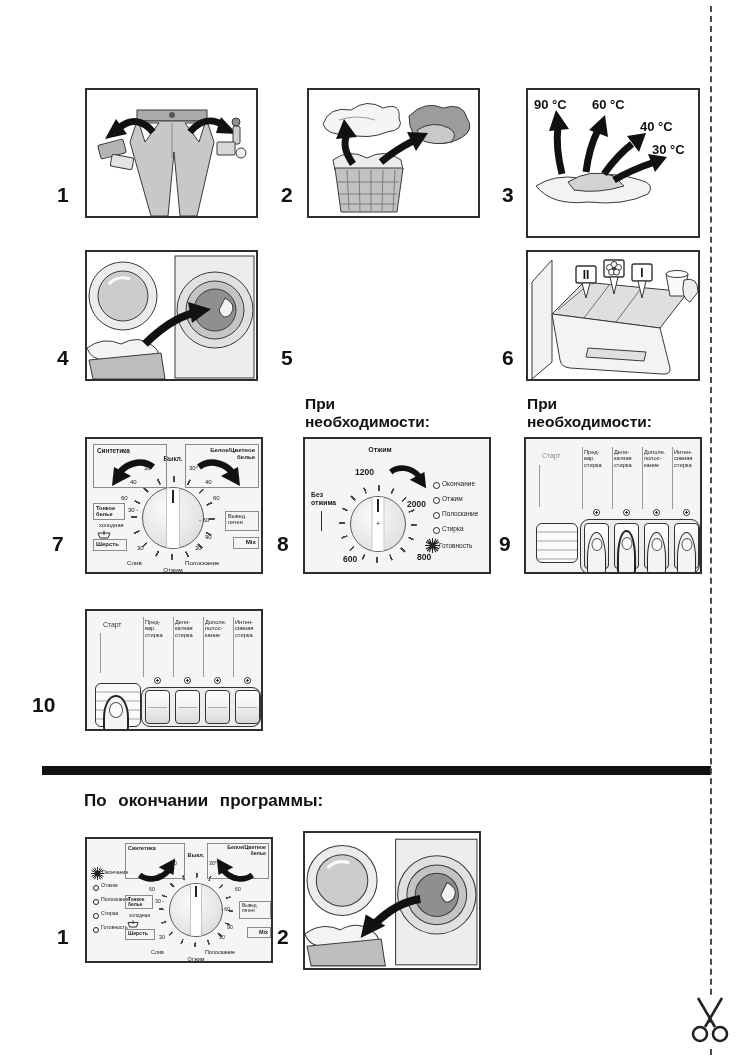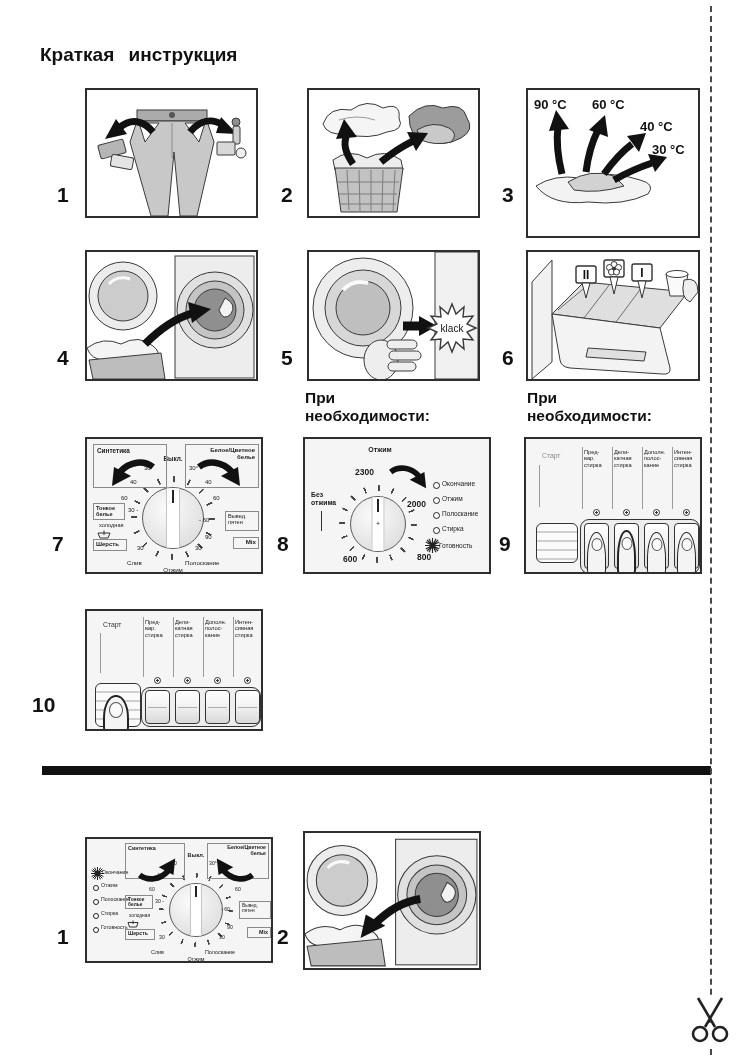--- a/index.html
+++ b/index.html
@@ -7,21 +7,21 @@
   #page{position:relative;width:750px;height:1061px;background:#fff;overflow:hidden;}
   .abs{position:absolute;}
   .frame{position:absolute;border:2px solid #2e2e2e;background:#fff;box-sizing:border-box;overflow:hidden;}
   .panelbg{background:#f5f5f5;}
   .num{position:absolute;font-weight:bold;font-size:21px;color:#111;}
   .lbl{position:absolute;color:#1a1a1a;line-height:1.12;}
   .ml{white-space:pre-line;}
   .b{font-weight:bold;}
   .box{position:absolute;border:1px solid #8a8a8a;box-sizing:border-box;}
   h1.title{position:absolute;left:40px;top:44px;margin:0;font-size:19px;font-weight:bold;word-spacing:9px;color:#111;}
-  .whenneed{position:absolute;font-size:15.5px;font-weight:bold;line-height:1.15;color:#111;}
+  .whenneed{position:absolute;font-size:15.5px;font-weight:bold;line-height:1.15;color:#111;margin-top:6px;}
   .bar{position:absolute;left:42px;top:766px;width:669px;height:9px;background:#111;}
   .sec2title{position:absolute;left:84px;top:791px;font-size:17px;font-weight:bold;word-spacing:7px;color:#111;}
   .cutline{position:absolute;left:710px;top:6px;height:1049px;width:0;border-left:2px dashed #4a4a4a;}
   
   .ticks{position:absolute;border-radius:50%;background:repeating-conic-gradient(#474747 0deg 2.6deg,transparent 2.6deg 22.5deg);}
   .cover{position:absolute;border-radius:50%;background:#f5f5f5;}
   .knob{position:absolute;border-radius:50%;border:1.5px solid #5a5a5a;background:radial-gradient(circle at 40% 35%,#fbfbfb,#d7d7d7);box-sizing:border-box;overflow:hidden;}
   .stripe{position:absolute;left:50%;transform:translateX(-50%);top:0;bottom:0;width:12px;background:#fff;border-left:1px solid #c4c4c4;border-right:1px solid #c4c4c4;}
   .mark{position:absolute;left:50%;transform:translateX(-50%);top:2px;width:2px;height:13px;background:#222;}
   .plus{position:absolute;font-size:7px;color:#333;}
@@ -39,21 +39,20 @@
   svg text{font-family:"Liberation Sans",sans-serif;}
   .flip-x{transform:scaleX(-1);}
   .flip-y{transform:scaleY(-1);}
   .flip-xy{transform:scale(-1,-1);}
 </style>
 </head>
 <body>
 
 <div id="page">
 
-  <h1 class="title">Краткая инструкция</h1>
 
   <span class="num" style="left:57px;top:183px;">1</span>
   <div class="frame" style="left:85px;top:88px;width:173px;height:130px;">
     <svg width="169" height="126" viewBox="0 0 169 126">
       <rect x="50" y="20" width="70" height="11" fill="#ababab" stroke="#3a3a3a"></rect>
       <path d="M50,31 L120,31 L127,52 L110,126 L93,126 L87,62 L81,126 L64,126 L43,52 Z" fill="#c8c8c8" stroke="#3a3a3a"></path>
       <path d="M85,33 L85,68" stroke="#8a8a8a" fill="none"></path>
       <circle cx="85" cy="25" r="3" fill="#555"></circle>
       <path d="M52,33 L72,33 L58,52 Z" fill="#ffffff" stroke="#3a3a3a"></path>
       <path d="M118,33 L98,33 L112,52 Z" fill="#ffffff" stroke="#3a3a3a"></path>
@@ -119,37 +118,20 @@
       <circle cx="36" cy="44" r="25" fill="#cccccc" stroke="#3a3a3a"></circle>
       <path d="M22,32 Q30,23 43,27" stroke="#fafafa" stroke-width="3" fill="none"></path>
       <path d="M0,96 Q16,84 34,92 Q52,82 66,94 Q74,100 70,106 Q44,112 18,108 Q4,108 0,96 Z" fill="#f4f4f4" stroke="#3a3a3a"></path>
       <path d="M2,108 L74,101 L78,127 L6,127 Z" fill="#bdbdbd" stroke="#3a3a3a"></path>
       <path d="M58,92 C76,74 92,65 106,61" stroke="#111" stroke-width="8" fill="none"></path>
       <polygon points="124,57 101,50 105,71" fill="#111"></polygon>
     </svg>
   </div>
 
   <span class="num" style="left:281px;top:346px;">5</span>
-  <div class="frame" style="left:307px;top:250px;width:173px;height:131px;">
-    <svg width="169" height="127" viewBox="0 0 169 127">
-      <rect x="126" y="0" width="43" height="127" fill="#f0f0f0" stroke="#3a3a3a"></rect>
-      <circle cx="54" cy="56" r="50" fill="#ededed" stroke="#3a3a3a"></circle>
-      <circle cx="54" cy="56" r="38" fill="#d7d7d7" stroke="#3a3a3a"></circle>
-      <circle cx="54" cy="56" r="27" fill="#bfbfbf" stroke="#3a3a3a"></circle>
-      <path d="M34,38 Q44,27 59,31" stroke="#fafafa" stroke-width="4" fill="none"></path>
-      <ellipse cx="72" cy="108" rx="17" ry="20" fill="#eeeeee" stroke="#3a3a3a"></ellipse>
-      <rect x="78" y="88" width="30" height="9" rx="4.5" fill="#eeeeee" stroke="#3a3a3a"></rect>
-      <rect x="80" y="99" width="32" height="9" rx="4.5" fill="#eeeeee" stroke="#3a3a3a"></rect>
-      <rect x="79" y="110" width="28" height="9" rx="4.5" fill="#eeeeee" stroke="#3a3a3a"></rect>
-      <path d="M94,74 L112,74" stroke="#111" stroke-width="9" fill="none"></path>
-      <polygon points="128,74 110,64 110,84" fill="#111"></polygon>
-      <path d="M167,76 L158,80 L164,88 L154,87 L155,97 L147,90 L143,100 L139,90 L131,97 L132,87 L122,88 L128,80 L119,76 L128,72 L122,64 L132,65 L131,55 L139,62 L143,52 L147,62 L155,55 L154,65 L164,64 L158,72 Z" fill="#ffffff" stroke="#3a3a3a" stroke-width="1.4"></path>
-      <text x="143" y="80" font-size="10" text-anchor="middle" fill="#111">klack</text>
-    </svg>
-  </div>
 
   <span class="num" style="left:502px;top:346px;">6</span>
   <div class="frame" style="left:526px;top:250px;width:174px;height:131px;">
     <svg width="170" height="127" viewBox="0 0 170 127">
       <path d="M4,30 L24,8 L24,110 L4,127 Z" fill="#f1f1f1" stroke="#3a3a3a"></path>
       <path d="M24,62 L56,30 L160,40 L132,76 Z" fill="#dfdfdf" stroke="#3a3a3a"></path>
       <path d="M82,32 L56,66 M114,35 L88,70 M30,58 L60,33" stroke="#6e6e6e" fill="none"></path>
       <path d="M132,76 L142,116 Q143,123 134,122 L42,116 Q33,115 32,108 L24,62 Z" fill="#f3f3f3" stroke="#3a3a3a"></path>
       <path d="M60,96 L118,100 L116,109 L58,105 Z" fill="#e0e0e0" stroke="#3a3a3a"></path>
       <rect x="48" y="14" width="20" height="17" rx="2" fill="#ffffff" stroke="#333" stroke-width="1.4"></rect>
@@ -245,21 +227,21 @@
   <span class="num" style="left:277px;top:532px;">8</span>
   <div class="frame panelbg" style="left:303px;top:437px;width:188px;height:137px;">
     <span class="lbl b" style="left:30px;top:7px;width:90px;text-align:center;font-size:7px;">Отжим</span>
     <div class="ticks" style="left:34px;top:46px;width:78px;height:78px;"></div>
     <div class="cover" style="left:40px;top:52px;width:66px;height:66px;"></div>
     <div class="knob" style="left:45px;top:57px;width:56px;height:56px;">
       <div class="stripe" style="width:11px;"></div>
         <div class="mark"></div>
     </div>
     <span class="plus" style="left:71px;top:81px;">+</span>
-    <span class="lbl b" style="left:50px;top:29px;font-size:8.5px;">2300</span>
+    <span class="lbl b" style="left:50px;top:29px;font-size:8.5px;">1200</span>
     <svg class="abs flip-x" style="left:84px;top:26px;" width="38" height="26" viewBox="0 0 44 30">
       <path d="M42,8 C33,1 19,2 9,13" fill="none" stroke="#111" stroke-width="6.5"></path>
         <polygon points="1,27 3,8 20,17" fill="#111"></polygon>
     </svg>
     <span class="lbl b" style="left:102px;top:61px;font-size:8.5px;">2000</span>
     <span class="lbl b" style="left:92px;top:114px;font-size:8.5px;margin-left:20px;">800</span>
     <span class="lbl b" style="left:26px;top:116px;font-size:8.5px;padding-left:12px;">600</span>
     <span class="lbl b ml" style="left:6px;top:52px;font-size:6.8px;">Без
 отжима</span>
     <div class="abs" style="left:16px;top:72px;width:1px;height:20px;background:#333;"></div>
@@ -360,20 +342,21 @@
     <div class="btn" style="left:148px;top:79px;width:25px;height:34px;">
         <div class="btnmid"></div>
       </div>
     <div class="startbtn" style="left:8px;top:72px;width:46px;height:44px;"></div>
     <div class="finger" style="left:16px;top:84px;width:26px;height:38px;border-width:2px;">
         <div class="nail" style="width:12px;height:14px;"></div>
       </div>
   </div>
 
   <div class="bar"></div>
+  <div class="sec2title">По окончании программы:</div>
 
   <span class="num" style="left:57px;top:925px;">1</span>
   <div class="frame panelbg" style="left:85px;top:837px;width:188px;height:126px;">
     <svg class="abs" style="left:4px;top:28px;" width="13" height="13">
       <g stroke="#222" stroke-width="1">
           <path d="M6.5,0 L6.5,13 M0,6.5 L13,6.5 M1.7,1.7 L11.3,11.3 M11.3,1.7 L1.7,11.3 M3.5,0.6 L9.5,12.4 M9.5,0.6 L3.5,12.4 M0.6,3.5 L12.4,9.5 M12.4,3.5 L0.6,9.5"></path>
         </g>
     </svg>
     <span class="lbl" style="left:15px;top:31px;font-size:5.2px;">Окончание</span>
     <div class="bull" style="left:6px;top:46px;width:4px;height:4px;"></div>

